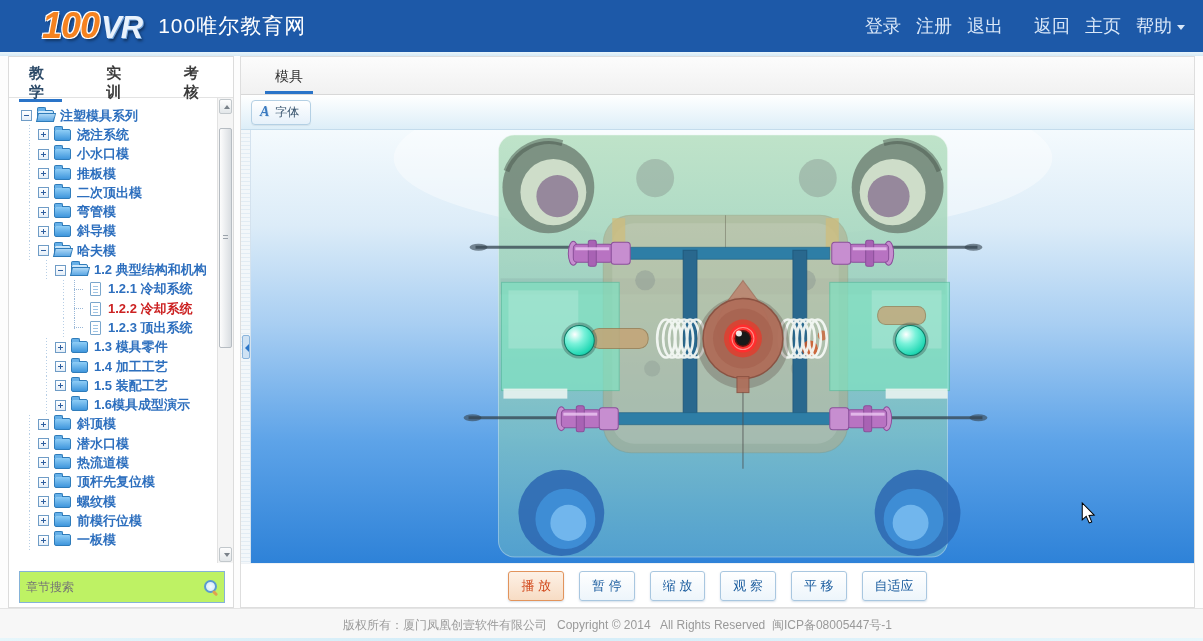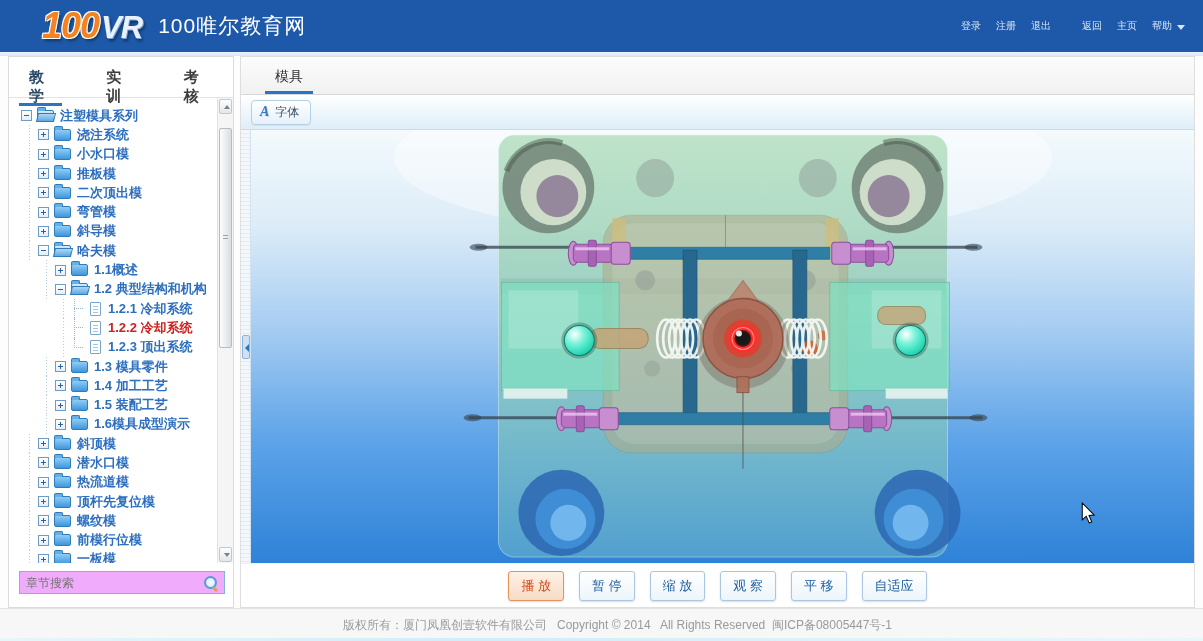--- a/index.html
+++ b/index.html
@@ -9,31 +9,31 @@
 
   
   .hdr { height:52px; background:var(--header-bg,#1d59a8); display:flex; align-items:center; padding:0 18px 0 42px; flex:none; }
   .logo { display:flex; align-items:baseline; cursor:pointer; }
   .logo-100 { font-size:36px; font-weight:900; font-style:italic; color:#f58220;
       text-shadow:-1px -1px 0 #fff,1px -1px 0 #fff,-1px 1px 0 #fff,1px 1px 0 #fff,2px 3px 3px rgba(0,0,0,.4); letter-spacing:-1px;}
   .logo-vr { font-size:31px; font-weight:900; font-style:italic; color:#e9f2fc;
       text-shadow:1px 1px 0 #6fa0d8, 2px 3px 3px rgba(0,0,0,.45); letter-spacing:-1px; margin-left:2px;}
   .site-title { color:#ffffff; font-size:21px; margin-left:16px; letter-spacing:1px; }
   .hdr nav { margin-left:auto; display:flex; align-items:center; }
-  .hdr nav a { color:#d9e7f8; font-size:10px; text-decoration:none; margin-left:15px; display:flex; align-items:center;}
+  .hdr nav a { color:#d9e7f8; font-size:18px; text-decoration:none; margin-left:15px; display:flex; align-items:center;}
   .hdr nav a.gap-after { margin-right:16px; }
   .chev { width:0; height:0; border-top:5px solid #d9e7f8; border-left:4px solid transparent; border-right:4px solid transparent; display:inline-block; margin-left:5px; margin-top:2px;}
   .hdr-strip { height:4px; background:linear-gradient(#e9f5fb,#d6eaf6); flex:none; }
 
   
   .content { flex:1; display:flex; padding:0 8px; overflow:hidden; }
 
   
   .sidebar { width:226px; flex:none; background:#fff; border:1px solid #dcdcdc; display:flex; flex-direction:column; }
-  .s-tabs { height:41px; flex:none; display:flex; align-items:flex-start; padding-left:14px; border-bottom:1px solid #e3e3e3;gap:22px; }
+  .s-tabs { height:41px; flex:none; display:flex; align-items:center; padding-left:14px; border-bottom:1px solid #e3e3e3;gap:22px; }
   .s-tab { font-size:15px; font-weight:bold; color:#3c3c3c; letter-spacing:6px; padding:11px 6px 0 6px; margin-right:14px; cursor:pointer; position:relative;}
   .s-tab.active { color:#2c4a68; }
   .s-tab.active::after { content:''; position:absolute; left:-4px; right:2px; bottom:0; height:3px; background:var(--accent-blue,#2a74c8); }
   .tree-wrap { flex:1; position:relative; overflow:hidden; }
   .tree { position:absolute; left:0; top:4px; right:16px; bottom:0; padding:4px 0 0 10px; }
   .t-row { display:flex; align-items:center; height:19.3px; cursor:pointer; white-space:nowrap; }
   .t-sp { flex:none; height:100%; background-image:repeating-linear-gradient(to bottom,#b8cfe6 0 1px,transparent 1px 3px); background-size:1px 100%; background-repeat:no-repeat; background-position:right 8px top; }
   .t-sp.noline { background:none; }
   .toggle { width:11px; height:11px; flex:none; border:1px solid #6f9cc6; background:linear-gradient(#ffffff,#e4eef8); position:relative; margin-right:3px; cursor:pointer;}
   .toggle::before { content:''; position:absolute; left:2px; right:2px; top:4px; height:1px; background:#2f5f9f; }
@@ -56,21 +56,21 @@
   .sbar { position:absolute; top:0; right:0; bottom:0; width:16px; background:#f5f5f5; border-left:1px solid #e2e2e2; }
   .sbar .btn { position:absolute; left:1px; right:1px; height:15px; background:linear-gradient(#fdfdfd,#e3e7ea); border:1px solid #c2c8cc; border-radius:2px; }
   .sbar .btn.up { top:1px; } .sbar .btn.down { bottom:1px; }
   .sbar .btn::after { content:''; position:absolute; left:4px; top:5px; border-left:3px solid transparent; border-right:3px solid transparent; }
   .sbar .btn.up::after { border-bottom:4px solid #7a828a; }
   .sbar .btn.down::after { border-top:4px solid #7a828a; }
   .sbar .thumb { position:absolute; left:1px; right:1px; top:30px; height:220px; background:linear-gradient(90deg,#fdfdfd,#d9dde1); border:1px solid #b6bcc2; border-radius:2px; }
   .sbar .thumb::after { content:''; position:absolute; left:3px; right:3px; top:50%; margin-top:-3px; height:6px; background:repeating-linear-gradient(to bottom,#9aa2aa 0 1px,transparent 1px 3px); }
 
   .s-search { flex:none; height:44px; padding:8px 8px 10px 10px; }
-  .search-box { height:23px; border:1px solid #85b2d8; background:#f0abfc; display:flex; align-items:center; }
+  .search-box { height:32px; border:1px solid #85b2d8; background:#bef264; display:flex; align-items:center; }
   .search-box input { flex:1; border:none; outline:none; font-size:12px; color:#555; padding:0 6px; font-family:inherit; background:transparent;}
   .mag { width:18px; height:18px; position:relative; margin-right:4px; flex:none; cursor:pointer; }
   .mag::before { content:''; position:absolute; left:2px; top:2px; width:9px; height:9px; border:2px solid #5a9ad0; border-radius:50%; background:radial-gradient(#f4fbff,#cfe8f8); }
   .mag::after { content:''; position:absolute; left:12px; top:12px; width:6px; height:3px; background:#e0a050; border-radius:2px; transform:rotate(45deg); transform-origin:0 0; }
 
   
   .main { flex:1; margin-left:6px; border:1px solid #dedede; display:flex; flex-direction:column; background:#fff; overflow:hidden;}
   .m-tabs { height:38px; flex:none; background:linear-gradient(#fcfcfc,#f1f1f1); border-bottom:1px solid #d8d8d8; display:flex; align-items:stretch; }
   .m-tab { margin-left:24px; font-size:14px; color:#333; padding:11px 10px 0 10px; position:relative; cursor:pointer;}
   .m-tab::after { content:''; position:absolute; left:0; right:0; bottom:0; height:3px; background:var(--accent-blue,#2a74c8); }
@@ -167,26 +167,20 @@
               <span class="t-sp" style="width: 19px;"></span>
               <span class="toggle plus"></span>
               <span class="ic-folder"></span>
               <span class="t-label">斜导模</span>
             </div>
             <div class="t-row">
               <span class="t-sp" style="width: 19px;"></span>
               <span class="toggle minus"></span>
               <span class="ic-folder-open"></span>
               <span class="t-label">哈夫模</span>
-            </div>
-            <div class="t-row">
-              <span class="t-sp" style="width: 36px;"></span>
-              <span class="toggle plus"></span>
-              <span class="ic-folder"></span>
-              <span class="t-label">1.1概述</span>
             </div>
             <div class="t-row">
               <span class="t-sp" style="width: 36px;"></span>
               <span class="toggle minus"></span>
               <span class="ic-folder-open"></span>
               <span class="t-label">1.2 典型结构和机构</span>
             </div>
             <div class="t-row">
               <span class="t-sp" style="width: 53px;"></span>
               <span class="conn tee"></span>

